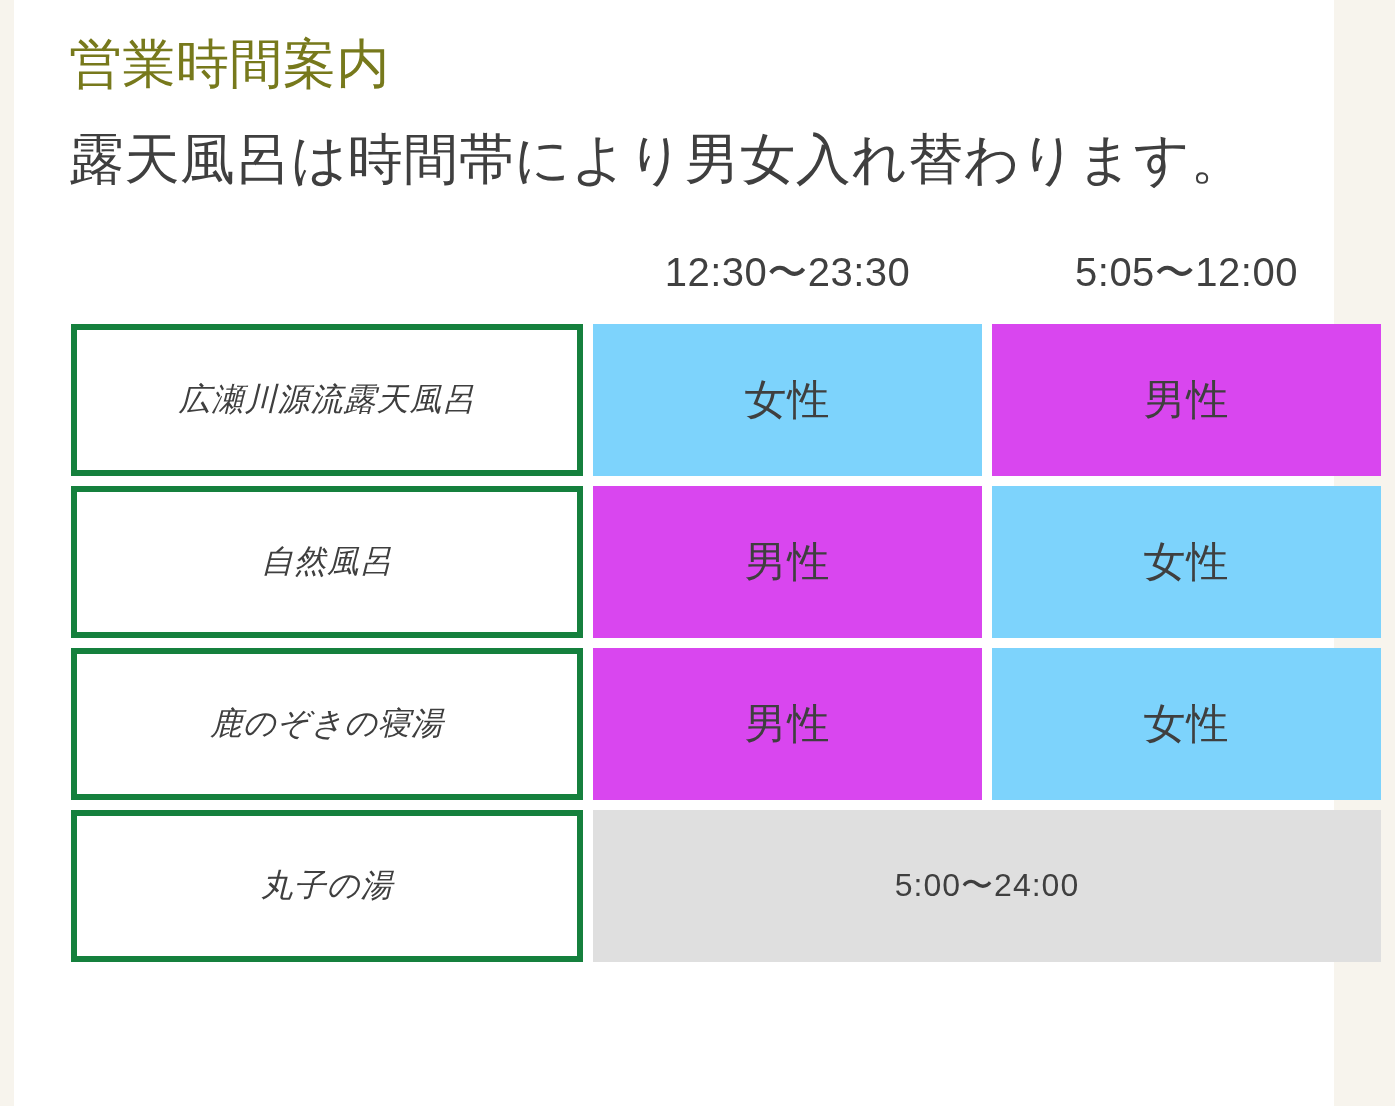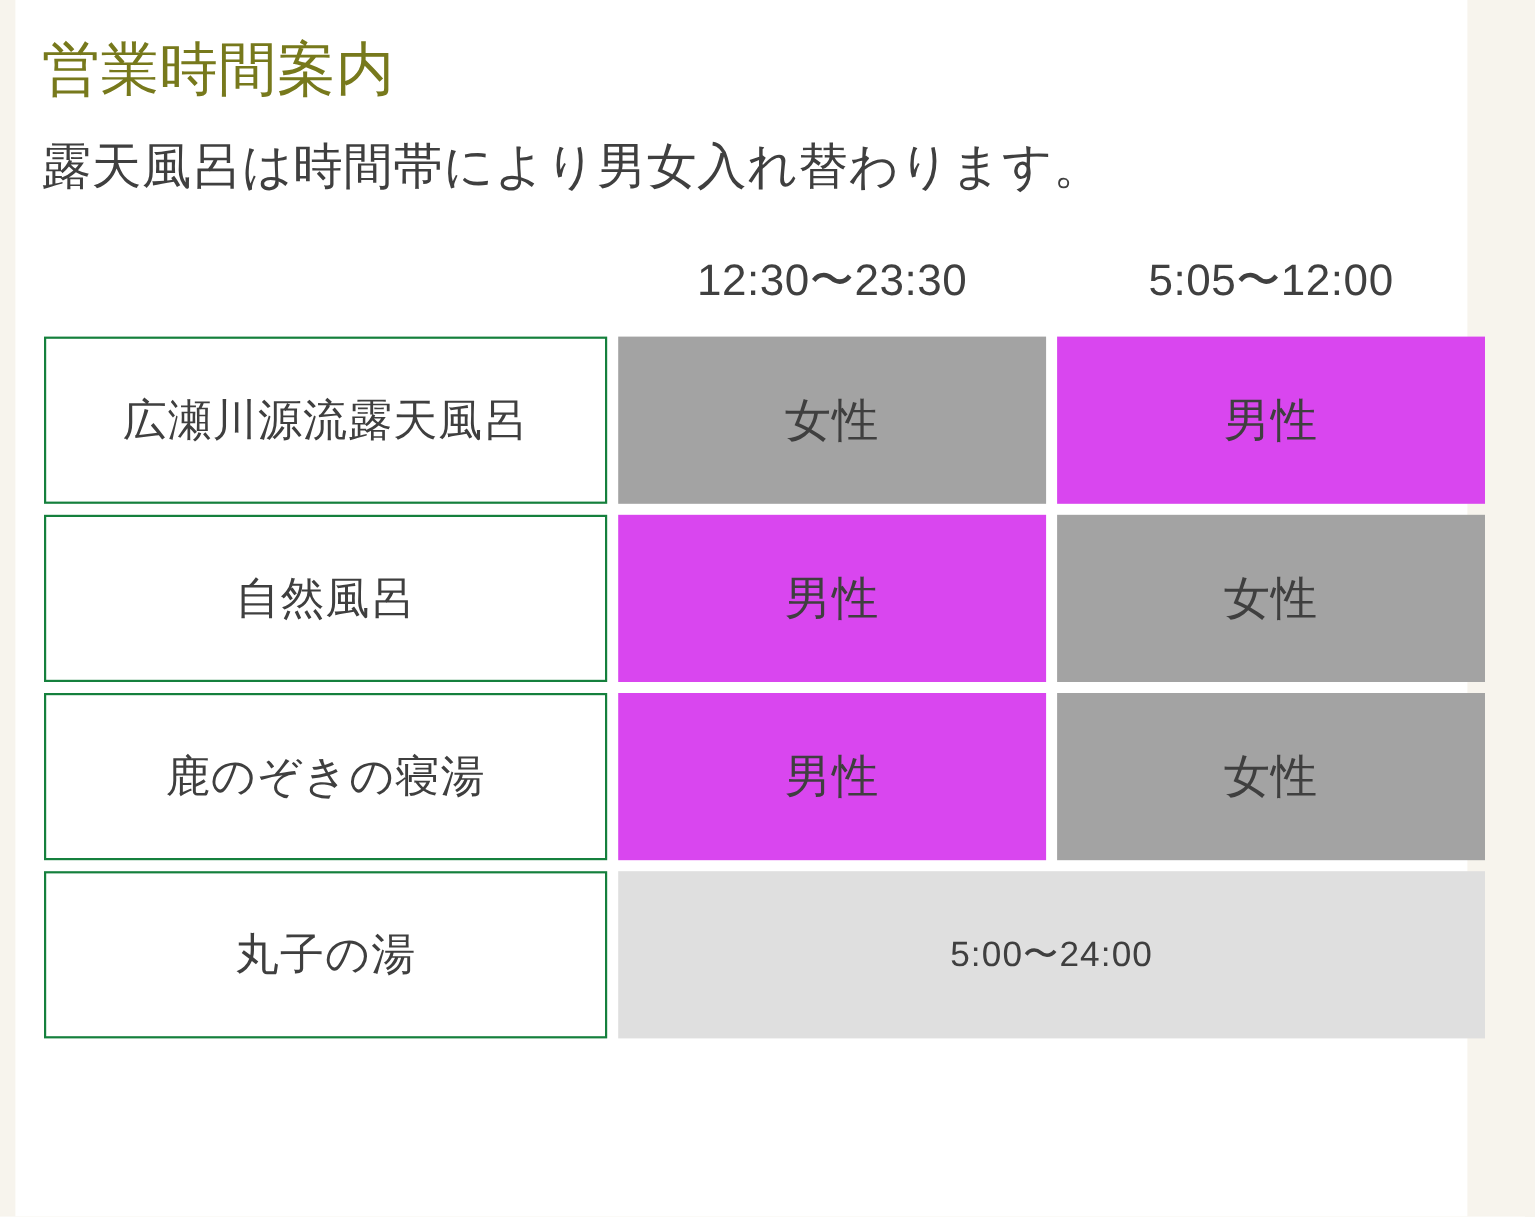--- a/index.html
+++ b/index.html
@@ -23,33 +23,34 @@
     position: absolute;
     left: 14px;
     top: 0;
     width: 1320px;
     height: 1106px;
     background: #ffffff;
   }
 
   #inner {
     padding: 20px 24px 0 12px;
+    margin-left: 31px;
   }
 
   .page-title {
     font-size: 53px;
     line-height: 1.22;
     font-weight: 400;
     color: #77791c;
     letter-spacing: 0.5px;
     margin: 12px 0 14px 12px;
   }
 
   .lead {
-    font-size: 45px;
+    font-size: 55px;
     line-height: 1.78;
     font-weight: 400;
     color: #3f3f3f;
     margin: 0 0 0 12px;
     letter-spacing: 0.5px;
   }
 
   .lead p { margin: 0; }
 
   
@@ -83,26 +84,27 @@
     text-align: center;
     vertical-align: middle;
     font-size: 42px;
     letter-spacing: 1px;
     color: #3f3f3f;
     border: none;
   }
 
   td.cell-name {
     background: #ffffff;
-    border: 2px solid #15803d;
-    font-size: 40px;
+    border: 6px solid #15803d;
+    font-size: 32px;
+    font-style: italic;
   }
 
   td.cell-female {
-    background: #a3a3a3;
+    background: #7dd3fc;
   }
 
   td.cell-male {
     background: #d946ef;
   }
 
   td.cell-fulltime {
     background: #dfdfdf;
     font-size: 32px;
   }

